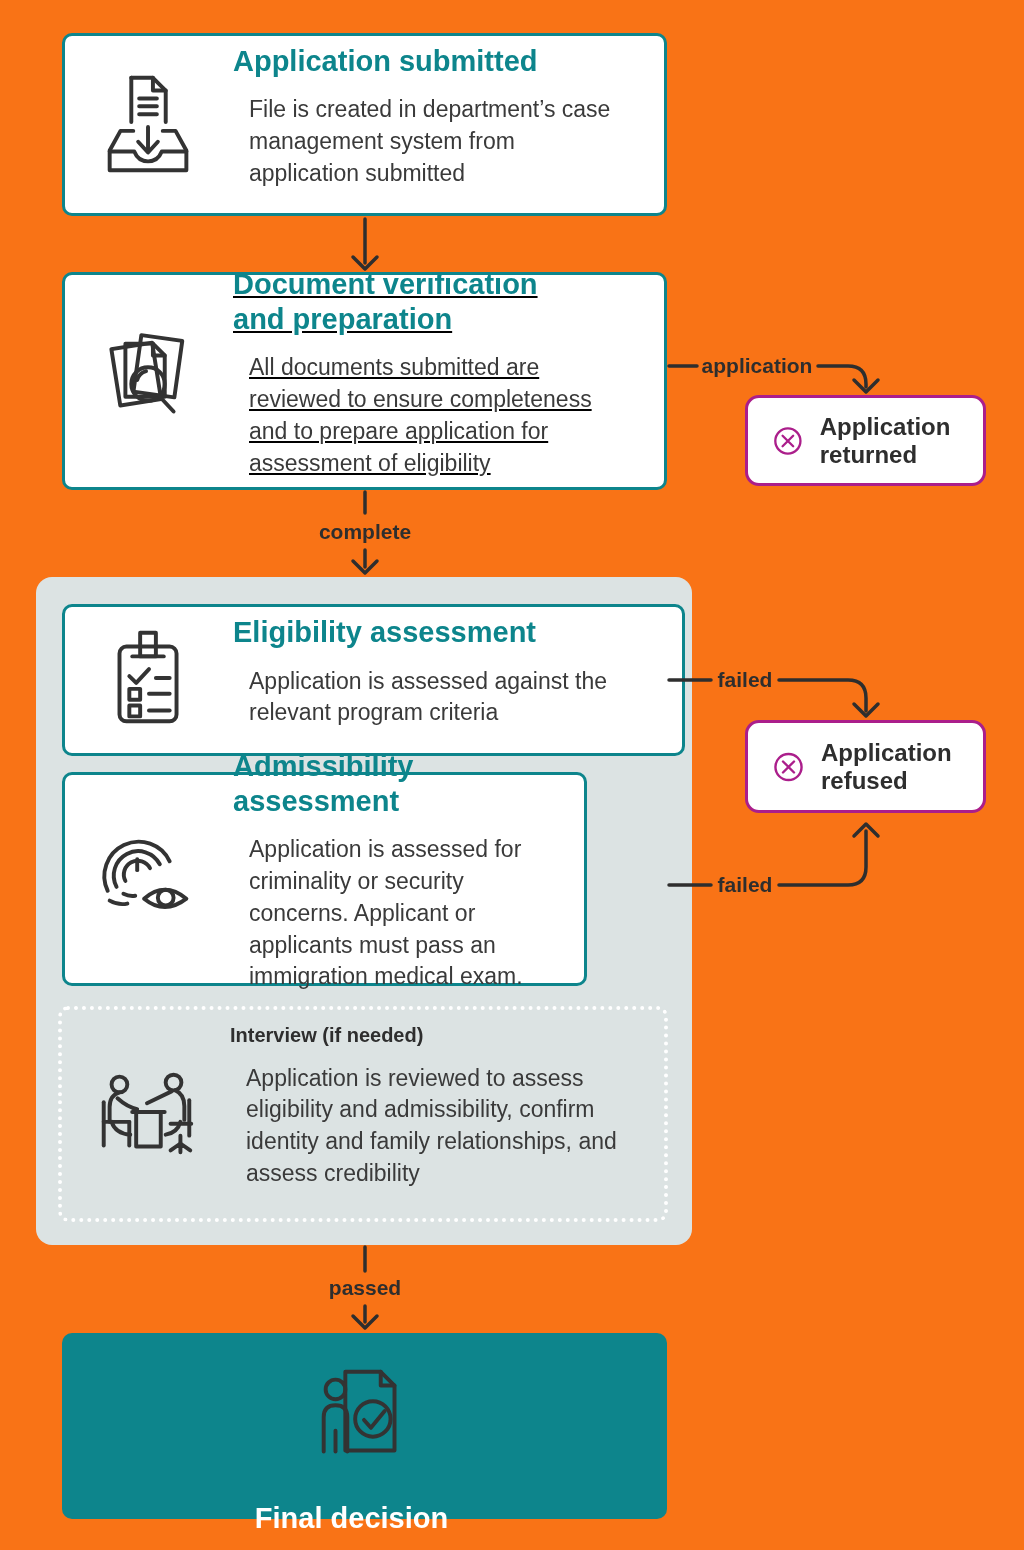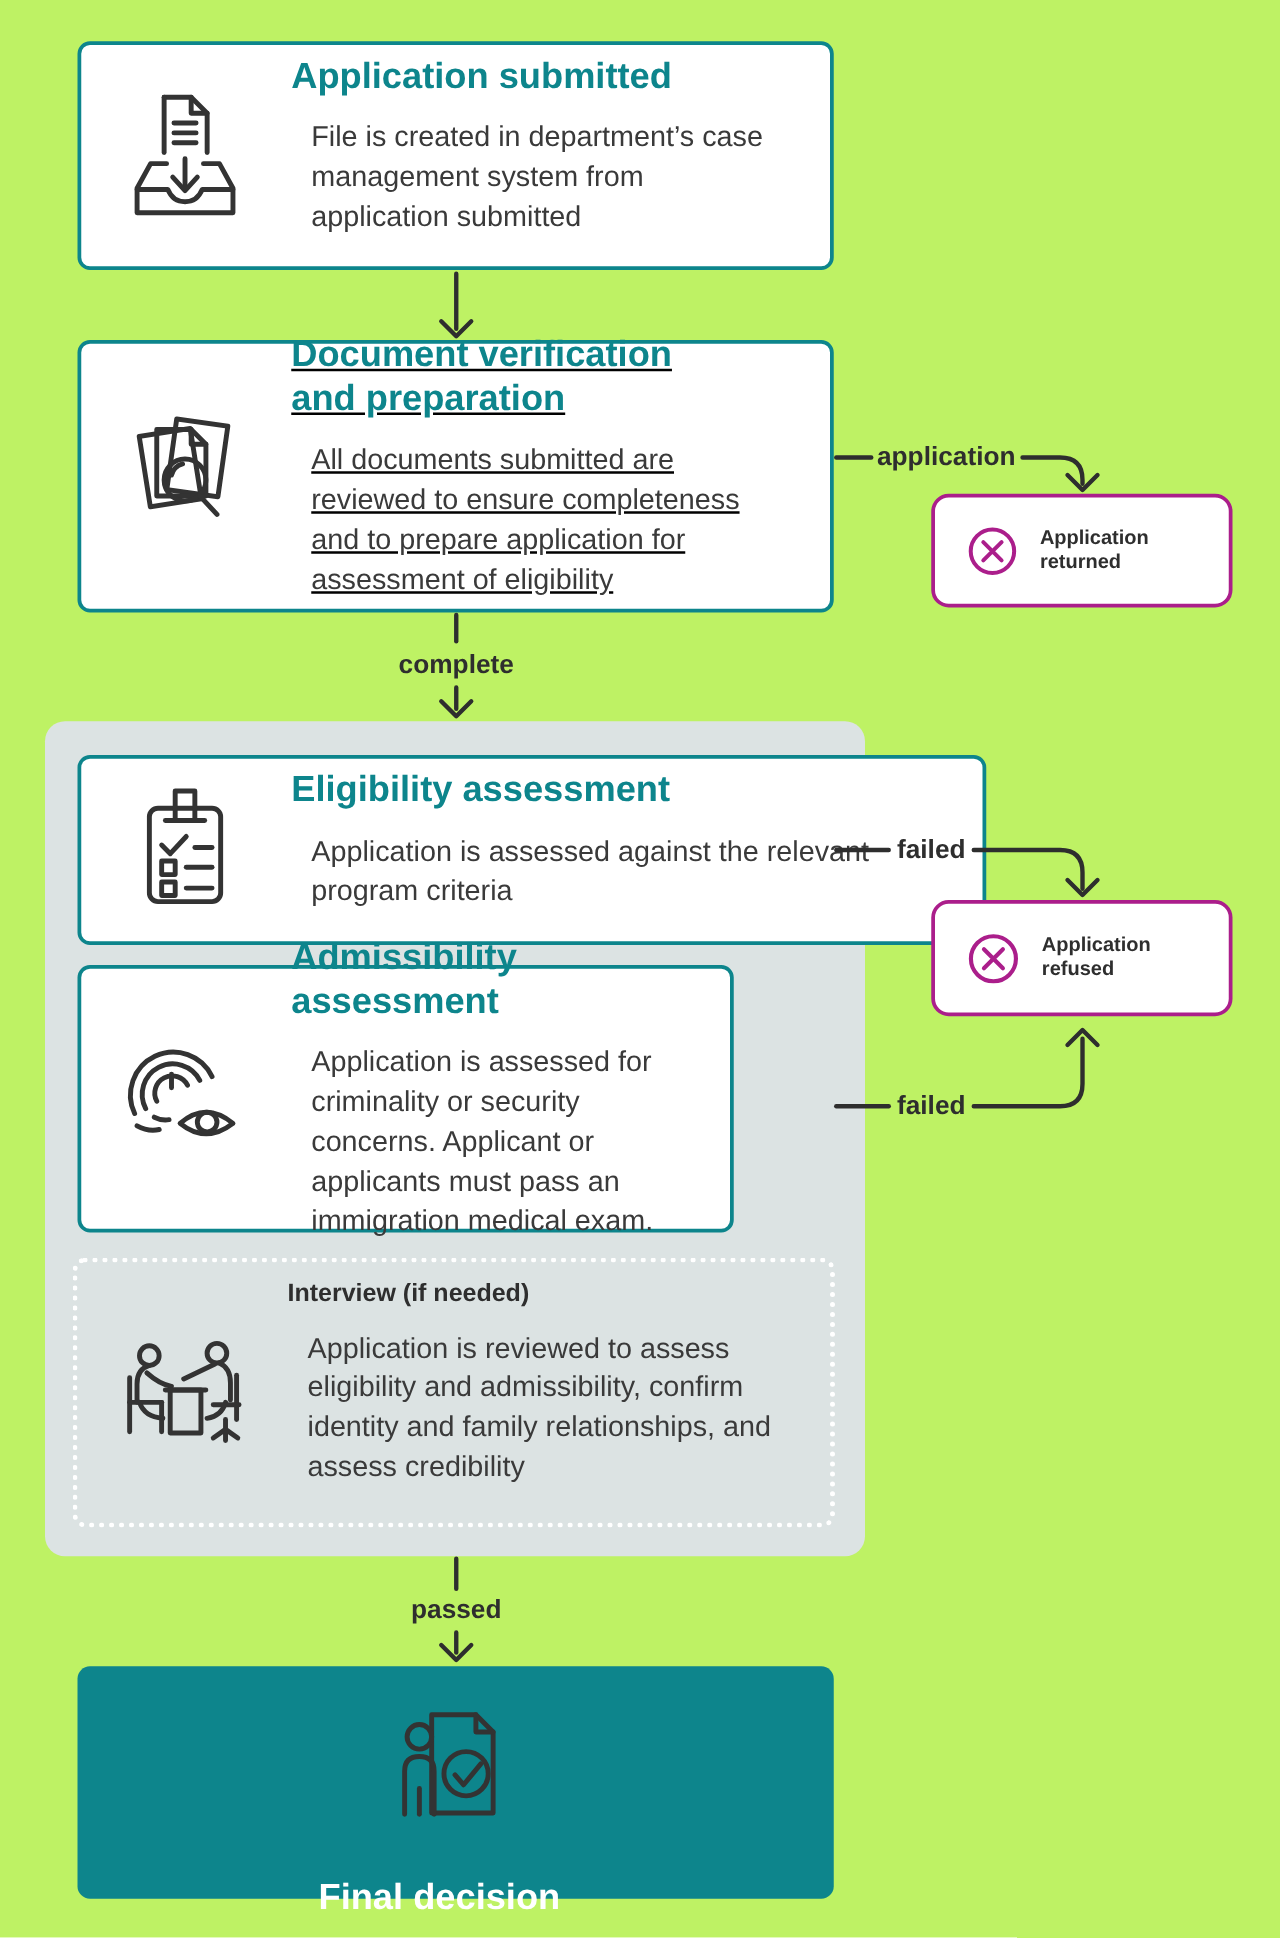--- a/index.html
+++ b/index.html
@@ -5,21 +5,21 @@
   :root{
     --teal:#0d858c;
     --magenta:#ab1e8b;
     --container:#dce3e3;
     --circle:#dde5e4;
     --dark:#3a3a3a;
     --label:#2e2e2e;
   }
   html,body{margin:0;padding:0;background:#fff;}
   .canvas{
-    position:relative;width:1024px;height:1550px;background:#bef264;
+    position:relative;width:1024px;height:1550px;background:#f97316;
     font-family:"Liberation Sans", sans-serif;overflow:hidden;
   }
   .phase-container{
     position:absolute;left:36px;top:577px;width:656px;height:668px;
     background:var(--container);border-radius:16px;
   }
   .step{
     position:absolute;display:flex;align-items:center;box-sizing:border-box;
   }
   .step.outlined{background:#fff;border:3px solid var(--teal);border-radius:10px;}
@@ -33,21 +33,21 @@
   }
   .step-desc{margin:16px;font-size:23px;line-height:1.38;color:var(--dark);}
   .step.dotted .step-title{color:var(--label);font-size:20px;}
   .step.filled .step-title{color:#fff;}
   .step.filled .step-desc{color:#fff;}
   .outcome{
     position:absolute;background:#fff;border:3.5px solid var(--magenta);
     border-radius:14px;display:flex;align-items:center;gap:16px;
     padding:0 8px 0 24px;box-sizing:border-box;
   }
-  .outcome-label{font-size:16px;font-weight:700;color:var(--label);line-height:1.16;}
+  .outcome-label{font-size:24px;font-weight:700;color:var(--label);line-height:1.16;}
   .connector-label{
     position:absolute;transform:translate(-50%,-50%);
     font-size:21px;font-weight:700;color:var(--label);white-space:nowrap;
   }
   .arrows{position:absolute;left:0;top:0;pointer-events:none;}
   .arrows path{stroke:#2e2e2e;stroke-width:3.5;fill:none;stroke-linecap:round;stroke-linejoin:round;}
   .icon{display:block;}
   .icon *{stroke:#333;stroke-width:4;fill:none;stroke-linecap:round;stroke-linejoin:round;}
   .icon .bg{stroke:none;}
   .oicon circle, .oicon path{stroke:var(--magenta);stroke-width:3.5;fill:none;stroke-linecap:round;}
@@ -92,21 +92,21 @@
         <path d="M71 76 L85 91" stroke-width="6"></path>
       </svg>
     </div>
     <div class="text-col">
       <h2 class="step-title">Document verification
 and preparation</h2>
       <p class="step-desc">All documents submitted are reviewed to ensure completeness and to prepare application for assessment of eligibility</p>
     </div>
   </div>
 
-  <div class="step outlined" style="left:62px;top:604px;width:727px;height:152px;">
+  <div class="step outlined" style="left:62px;top:604px;width:623px;height:152px;">
     <div class="icon-col">
       <svg class="icon" width="118" height="118" viewBox="0 0 120 120">
         <circle class="bg" cx="64" cy="62" r="50" fill="#dde5e4"></circle>
         <rect x="30" y="26" width="58" height="76" rx="7" fill="#dde5e4"></rect>
         <rect x="51" y="12" width="16" height="24" fill="#dde5e4"></rect>
         <path d="M43 36 h32"></path>
         <path d="M40 56 l7 7 l13 -14"></path>
         <path d="M67 58 h14"></path>
         <rect x="40" y="69" width="11" height="11"></rect>
         <path d="M60 74 h21"></path>

